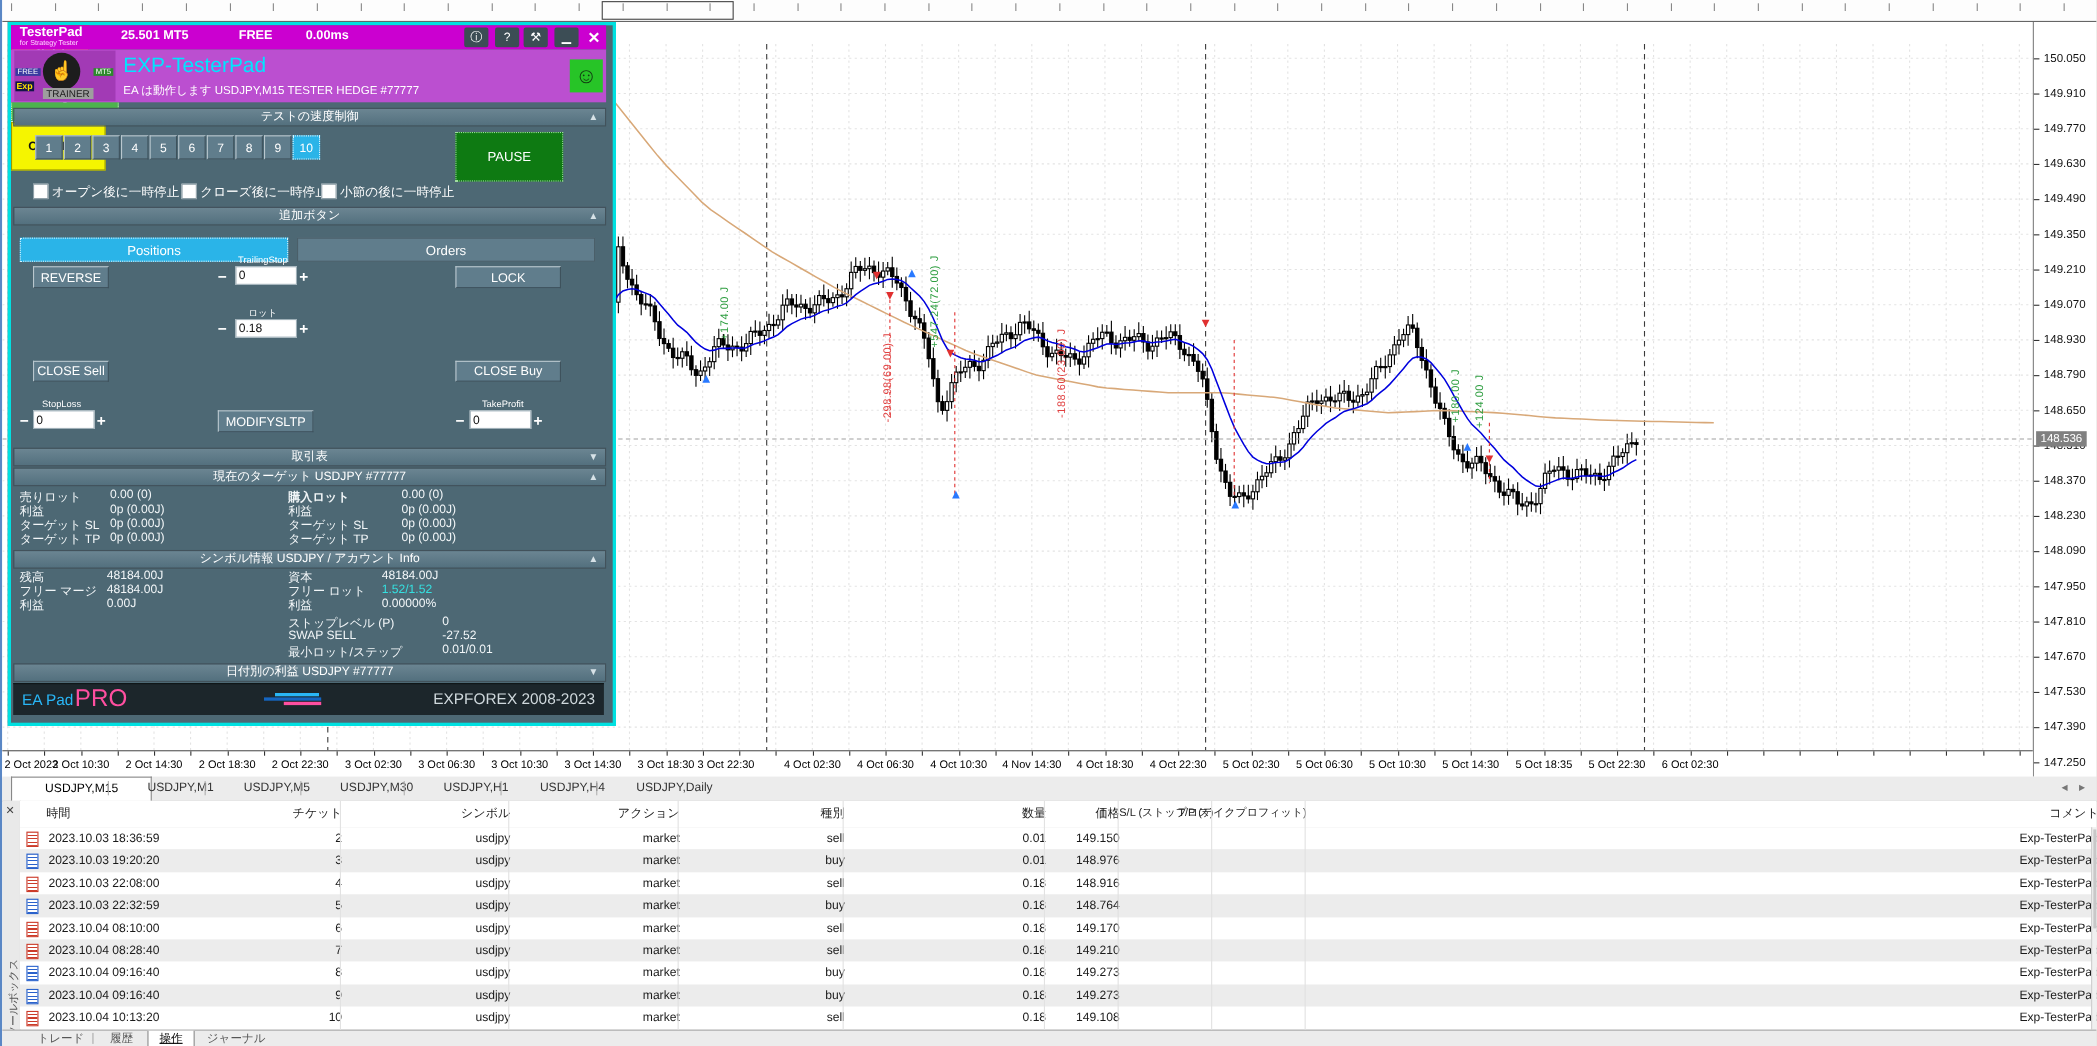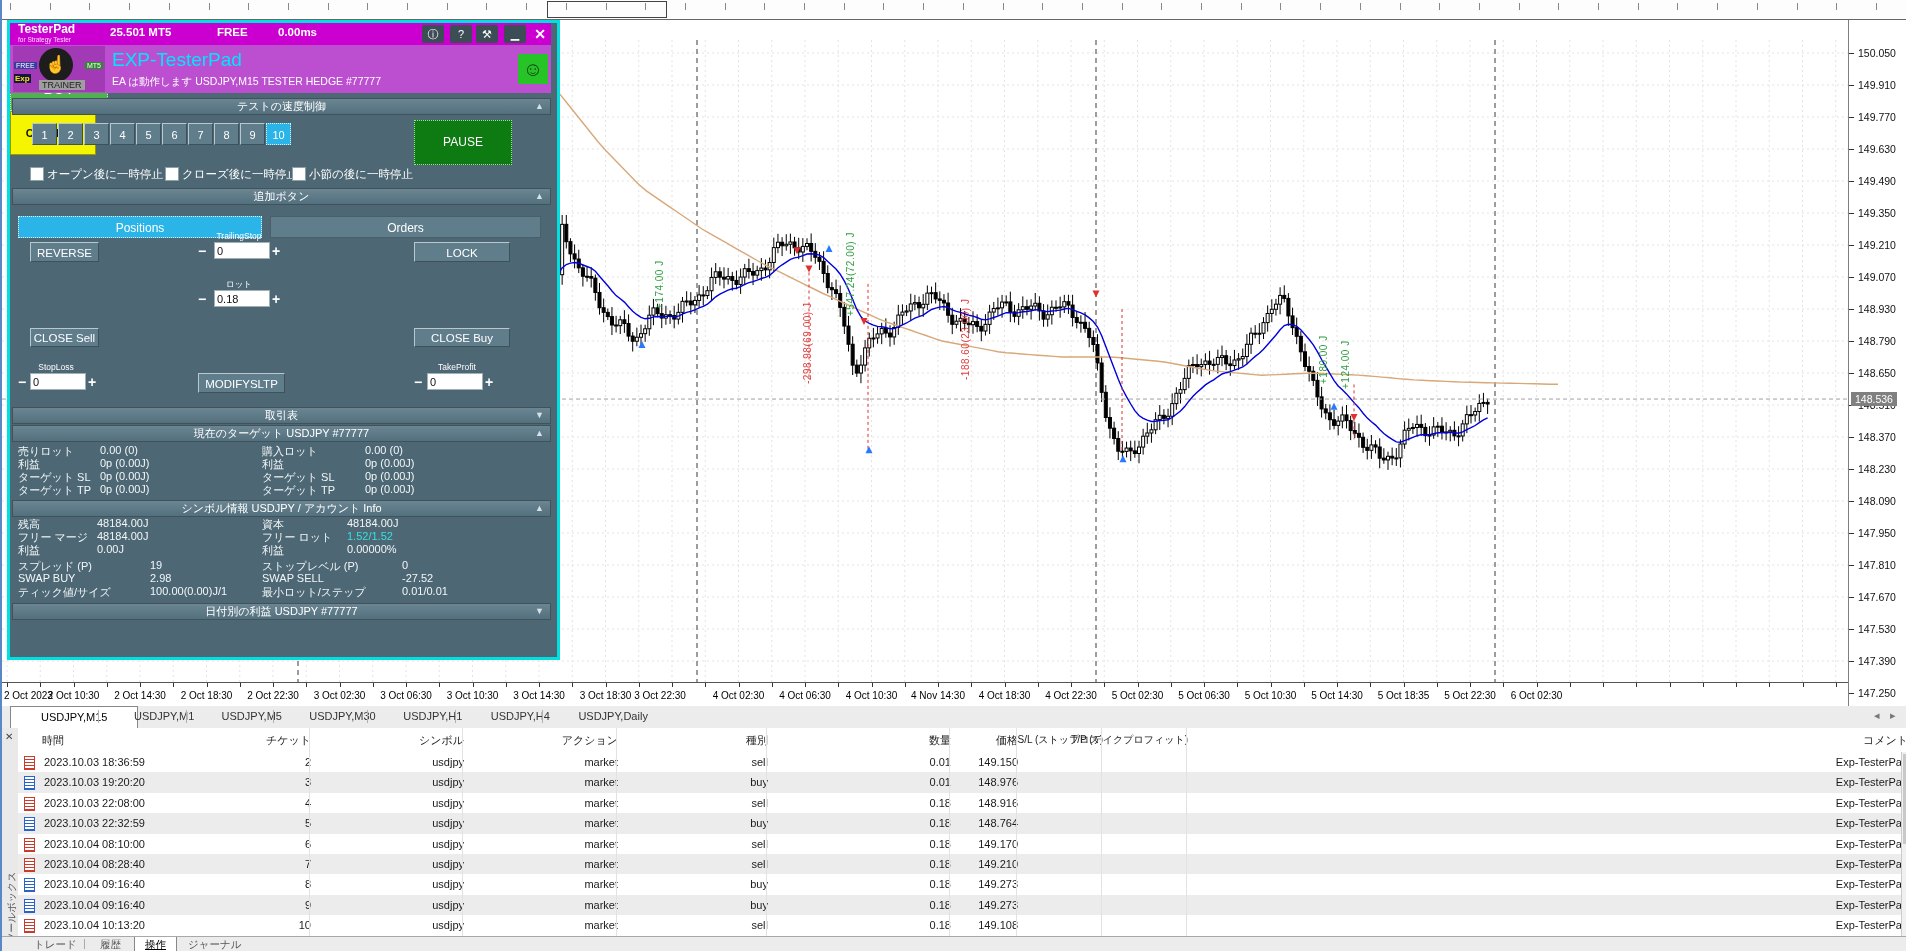--- a/index.html
+++ b/index.html
@@ -984,21 +984,21 @@
             <span class="kvl" style="left: 0px;">ターゲット SL</span>
             <span class="kvv" style="left: 82px;">0p (0.00J)</span>
           </div>
           <div class="kvr">
             <span class="kvl" style="left: 0px;">ターゲット TP</span>
             <span class="kvv" style="left: 82px;">0p (0.00J)</span>
           </div>
         </div>
       <div id="target-right" class="a" style="left:252px;top:421px;width:280px">
           <div class="kvr">
-            <span class="kvl" style="left: 0px;">購入ロット</span>
+            <span class="kvl" style="left: 0px; font-weight: bold;">購入ロット</span>
             <span class="kvv" style="left: 103px;">0.00 (0)</span>
           </div>
           <div class="kvr">
             <span class="kvl" style="left: 0px;">利益</span>
             <span class="kvv" style="left: 103px;">0p (0.00J)</span>
           </div>
           <div class="kvr">
             <span class="kvl" style="left: 0px;">ターゲット SL</span>
             <span class="kvv" style="left: 103px;">0p (0.00J)</span>
           </div>
@@ -1034,54 +1034,50 @@
           </div>
           <div class="kvr">
             <span class="kvl" style="left: 0px;">フリー ロット</span>
             <span class="kvv cyan" style="left: 85px;">1.52/1.52</span>
           </div>
           <div class="kvr">
             <span class="kvl" style="left: 0px;">利益</span>
             <span class="kvv" style="left: 85px;">0.00000%</span>
           </div>
         </div>
-      <div id="acct2-left" class="a" style="left:8px;top:536px;width:240px">
-          <div class="kvr">
-            <span class="kvl" style="left: 0px;">スプレッド (P)</span>
-            <span class="kvv" style="left: 132px;">19</span>
-          </div>
-          <div class="kvr">
-            <span class="kvl" style="left: 0px;">SWAP BUY</span>
-            <span class="kvv" style="left: 132px;">2.98</span>
-          </div>
-          <div class="kvr">
-            <span class="kvl" style="left: 0px;">ティック値/サイズ</span>
-            <span class="kvv" style="left: 132px;">100.00(0.00)J/1</span>
-          </div>
-        </div>
       <div id="acct2-right" class="a" style="left:252px;top:536px;width:280px">
           <div class="kvr">
             <span class="kvl" style="left: 0px;">ストップレベル (P)</span>
             <span class="kvv" style="left: 140px;">0</span>
           </div>
           <div class="kvr">
             <span class="kvl" style="left: 0px;">SWAP SELL</span>
             <span class="kvv" style="left: 140px;">-27.52</span>
           </div>
           <div class="kvr">
             <span class="kvl" style="left: 0px;">最小ロット/ステップ</span>
             <span class="kvv" style="left: 140px;">0.01/0.01</span>
           </div>
         </div>
 
       <div class="a secbar" style="top:580px">
         <span>日付別の利益 USDJPY #77777</span>
         <span class="secarrow">▼</span>
       </div>
 
+      <div id="pfooter" class="a">
+        <span id="brand">EA Pad</span>
+        <span id="pro">PRO</span>
+        <span id="flogo">
+          <i style="left:10px;top:0;width:40px;background:#29b6f6"></i>
+          <i style="left:0;top:4px;width:52px;background:#1565c0"></i>
+          <i style="left:18px;top:8px;width:34px;background:#ff4fa0"></i>
+        </span>
+        <span id="copyright">EXPFOREX 2008-2023</span>
+      </div>
     </div>
   </div>
 
   <div id="chart-tabs" class="a">
       <div class="ctab active" style="left: 8px;">USDJPY,M15</div>
       <div class="ctsep" style="left: 96px;"></div>
       <div class="ctab" style="left: 102px;">USDJPY,M1</div>
       <div class="ctsep" style="left: 183.6px;"></div>
       <div class="ctab" style="left: 189.6px;">USDJPY,M5</div>
       <div class="ctsep" style="left: 271.2px;"></div>

